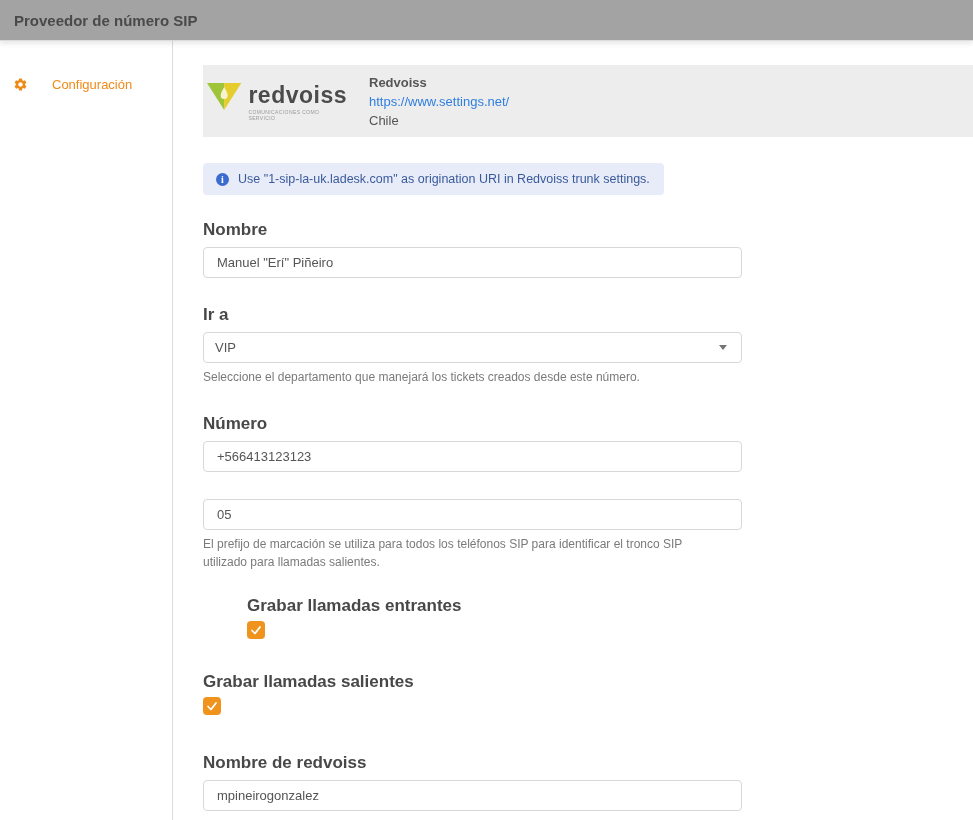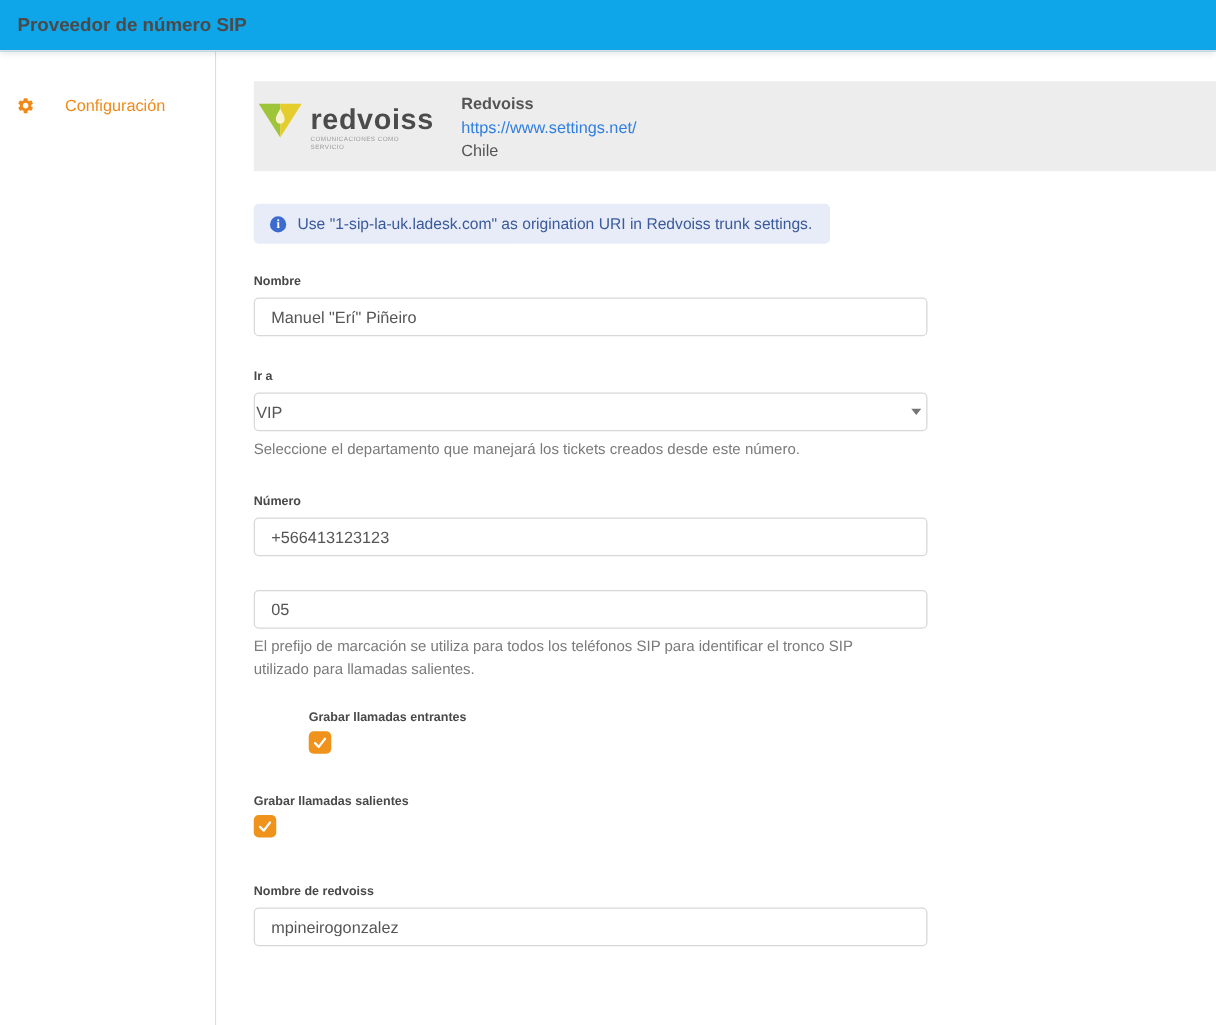--- a/index.html
+++ b/index.html
@@ -1,19 +1,19 @@
 <!DOCTYPE html>
 <html><head>
 <meta charset="utf-8">
 <style>
   * { margin:0; padding:0; box-sizing:border-box; }
   html,body { width:973px; height:820px; background:#fff; overflow:hidden;
     font-family:"Liberation Sans", sans-serif; }
   
-  .header { height:41px; background:#0ea5e9; border-bottom:1px solid #dcdcdc;
+  .header { height:41px; background:#a3a3a3; border-bottom:1px solid #dcdcdc;
     display:flex; align-items:center; padding-left:14px; position:relative; z-index:5;
     box-shadow:0 3px 5px rgba(0,0,0,0.09); }
   .header-title { font-size:15px; font-weight:bold; color:#4a4a4a; }
   
   .layout { display:flex; height:779px; }
   .sidebar { width:173px; border-right:1px solid #dcdcdc; background:#fff; padding-top:36px; }
   .sidebar-item { display:flex; align-items:center; gap:24px; padding-left:13px; cursor:pointer; }
   .sidebar-item .label { font-size:13px; color:#f08a17; }
   .gear { width:15px; height:15px; display:block; }
   .main { flex:1; background:#fff; padding-top:24px; overflow:hidden; }
@@ -35,26 +35,26 @@
     background:#e7ecf8; border-radius:4px; height:32px; padding:0 14px 0 13px; }
   .info-icon { width:13px; height:13px; border-radius:50%; background:#3c6bd0; color:#fff;
     font-size:10px; font-weight:bold; display:flex; align-items:center; justify-content:center;
     font-family:"Liberation Serif", serif; flex:0 0 auto; }
   .alert-text { font-size:12.5px; color:#3a5a9b; white-space:nowrap; }
   .field { margin-top:27px; }
   .field.first { margin-top:25px; }
   .field.cb1 { margin-top:24px;margin-left:44px; }
   .field.cb2 { margin-top:33px; }
   .field.last { margin-top:38px; }
-  .field-label { font-size:10px; font-weight:bold; color:#484848; display:block; }
+  .field-label { font-size:17px; font-weight:bold; color:#484848; display:block; }
   .text-input { margin-top:7px; width:100%; height:31px; border:1px solid #d8d8d8;
     border-radius:4px; padding:0 13px; font-size:13px; color:#555; background:#fff;
     font-family:"Liberation Sans", sans-serif; outline:none; display:block; }
   .select-box { margin-top:7px; width:100%; height:31px; border:1px solid #d8d8d8;
-    border-radius:4px; padding:0 1px; font-size:13px; color:#555; background:#fff;
+    border-radius:4px; padding:0 11px; font-size:13px; color:#555; background:#fff;
     display:flex; align-items:center; justify-content:space-between; cursor:pointer; }
   .select-arrow { width:0; height:0; border-left:4px solid transparent;
     border-right:4px solid transparent; border-top:5px solid #757575; margin-right:3px; }
   .helper { margin-top:5px; font-size:12px; color:#7a7a7a; line-height:1.55; max-width:525px; }
   .checkbox { margin-top:5px; width:18px; height:18px; border-radius:4px; background:#f0931d;
     display:flex; align-items:center; justify-content:center; cursor:pointer; }
 </style>
 </head>
 <body>
 

